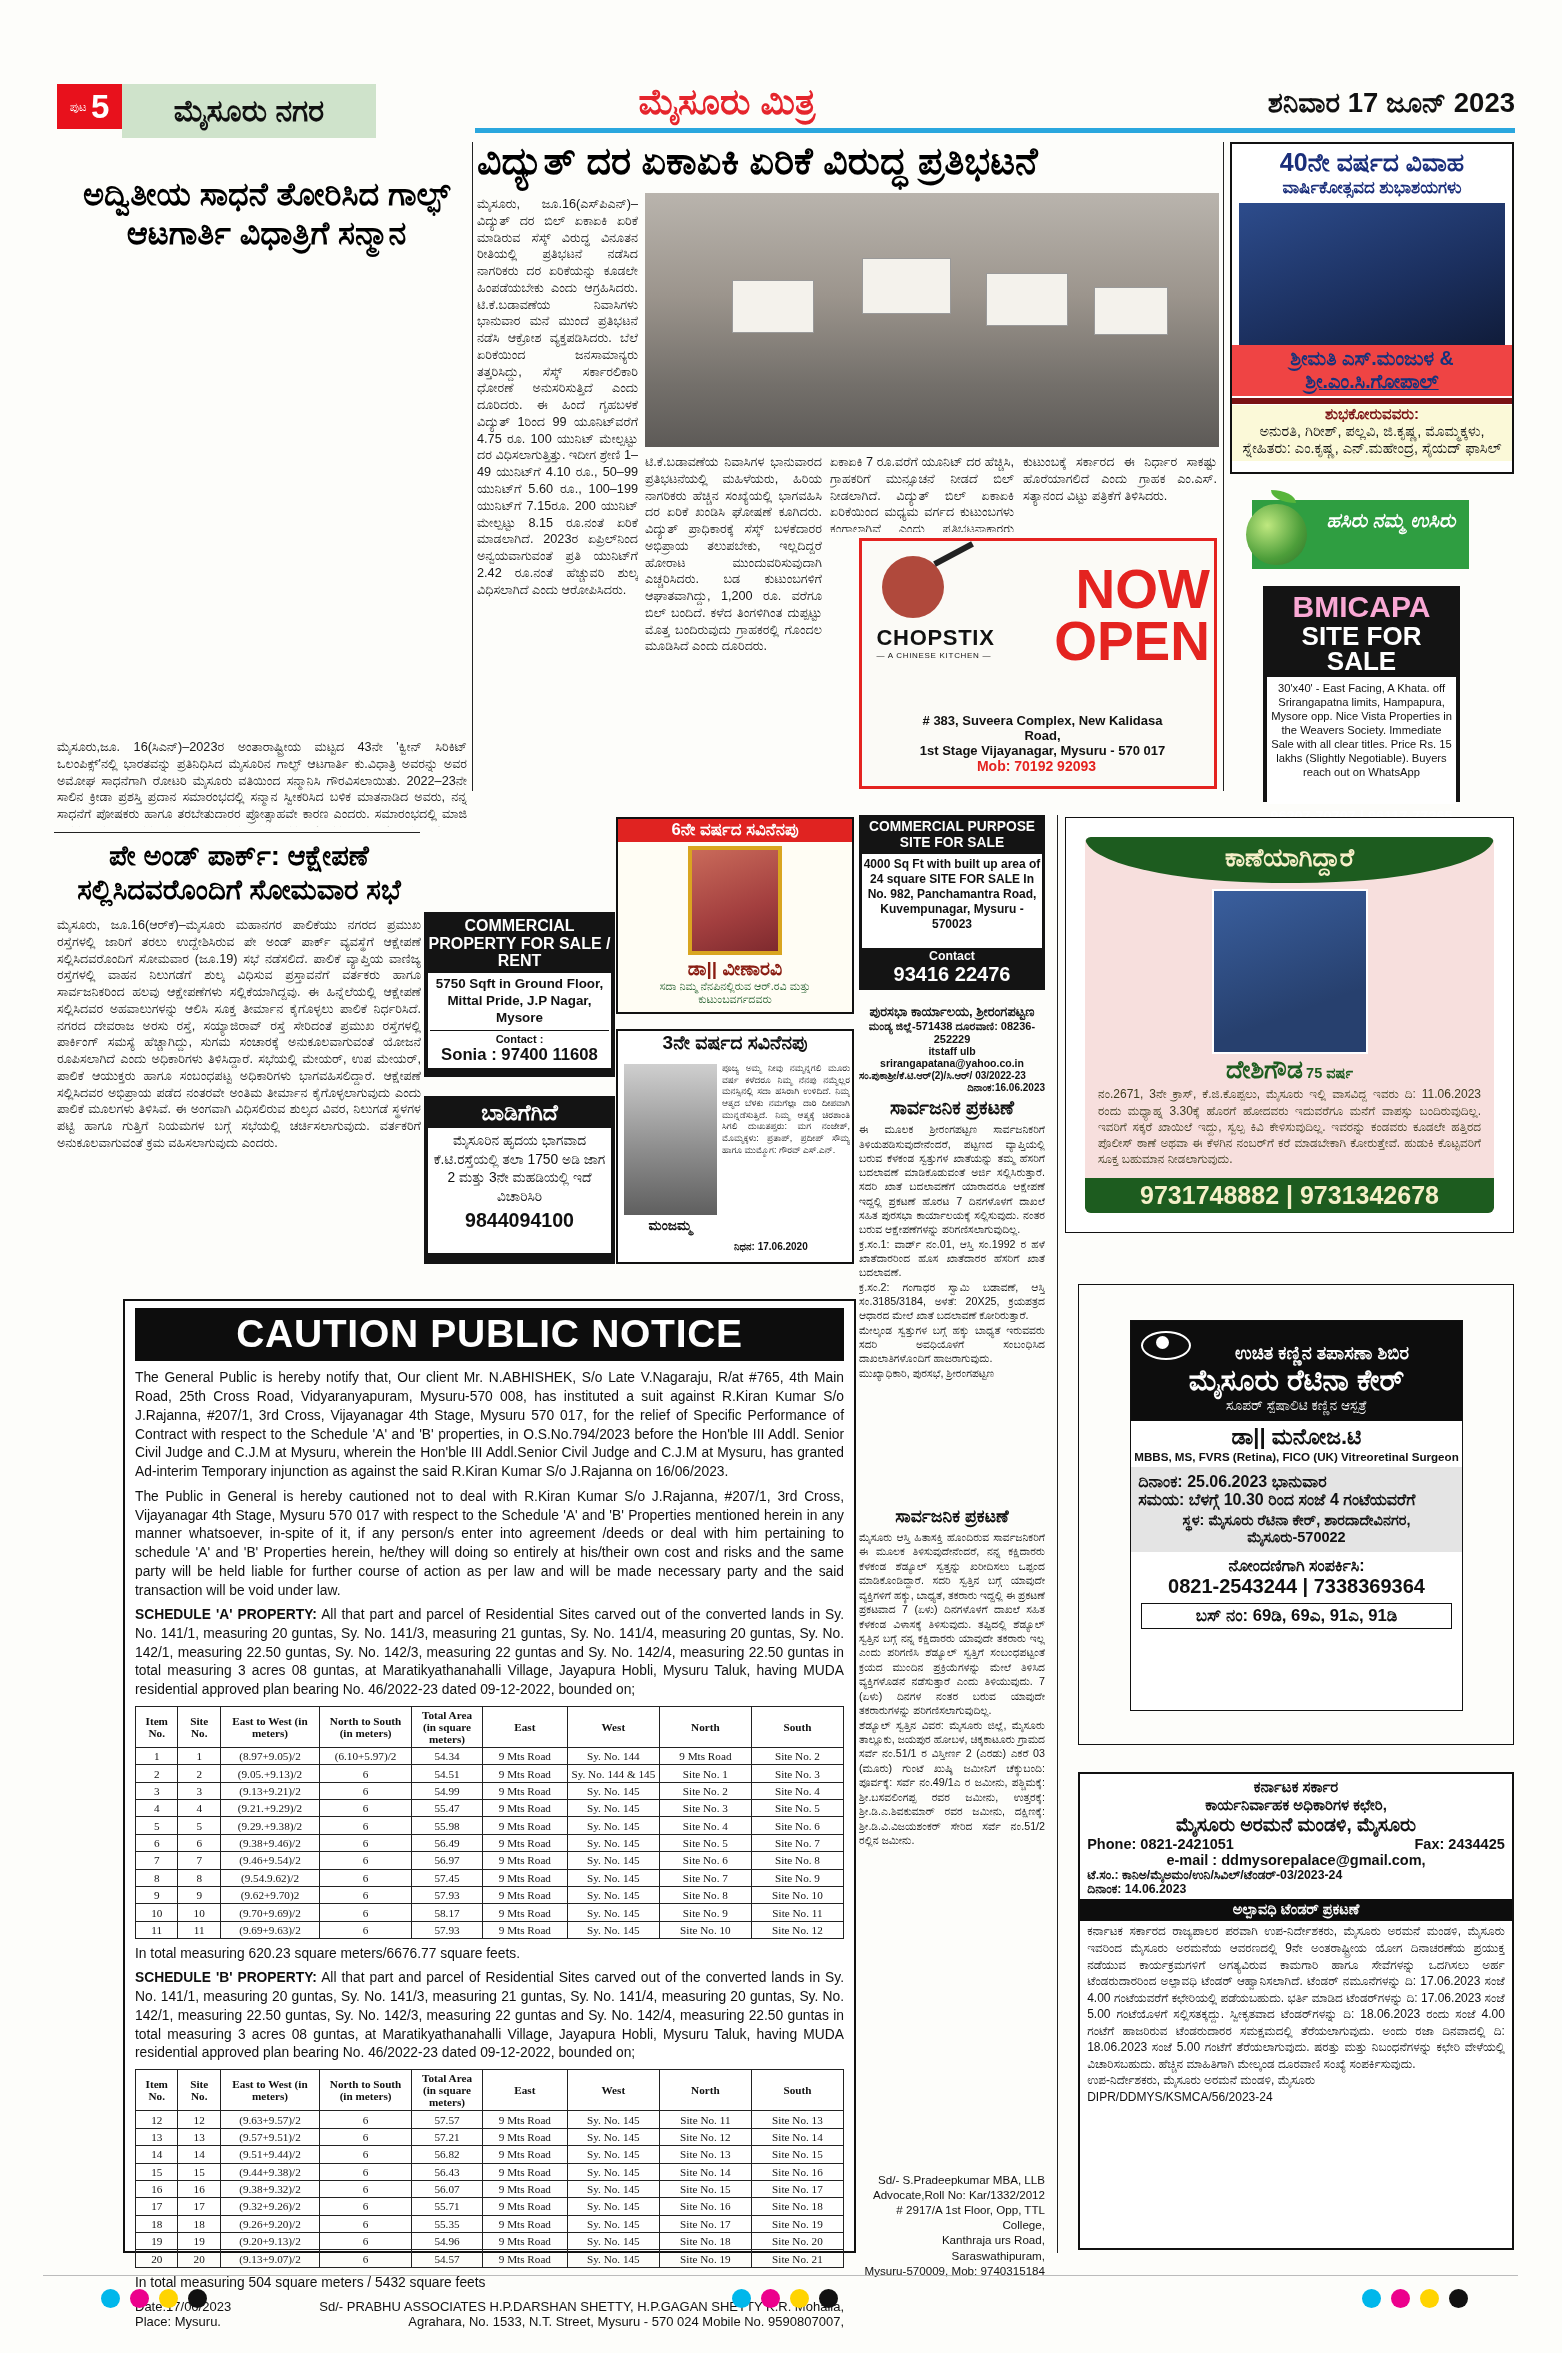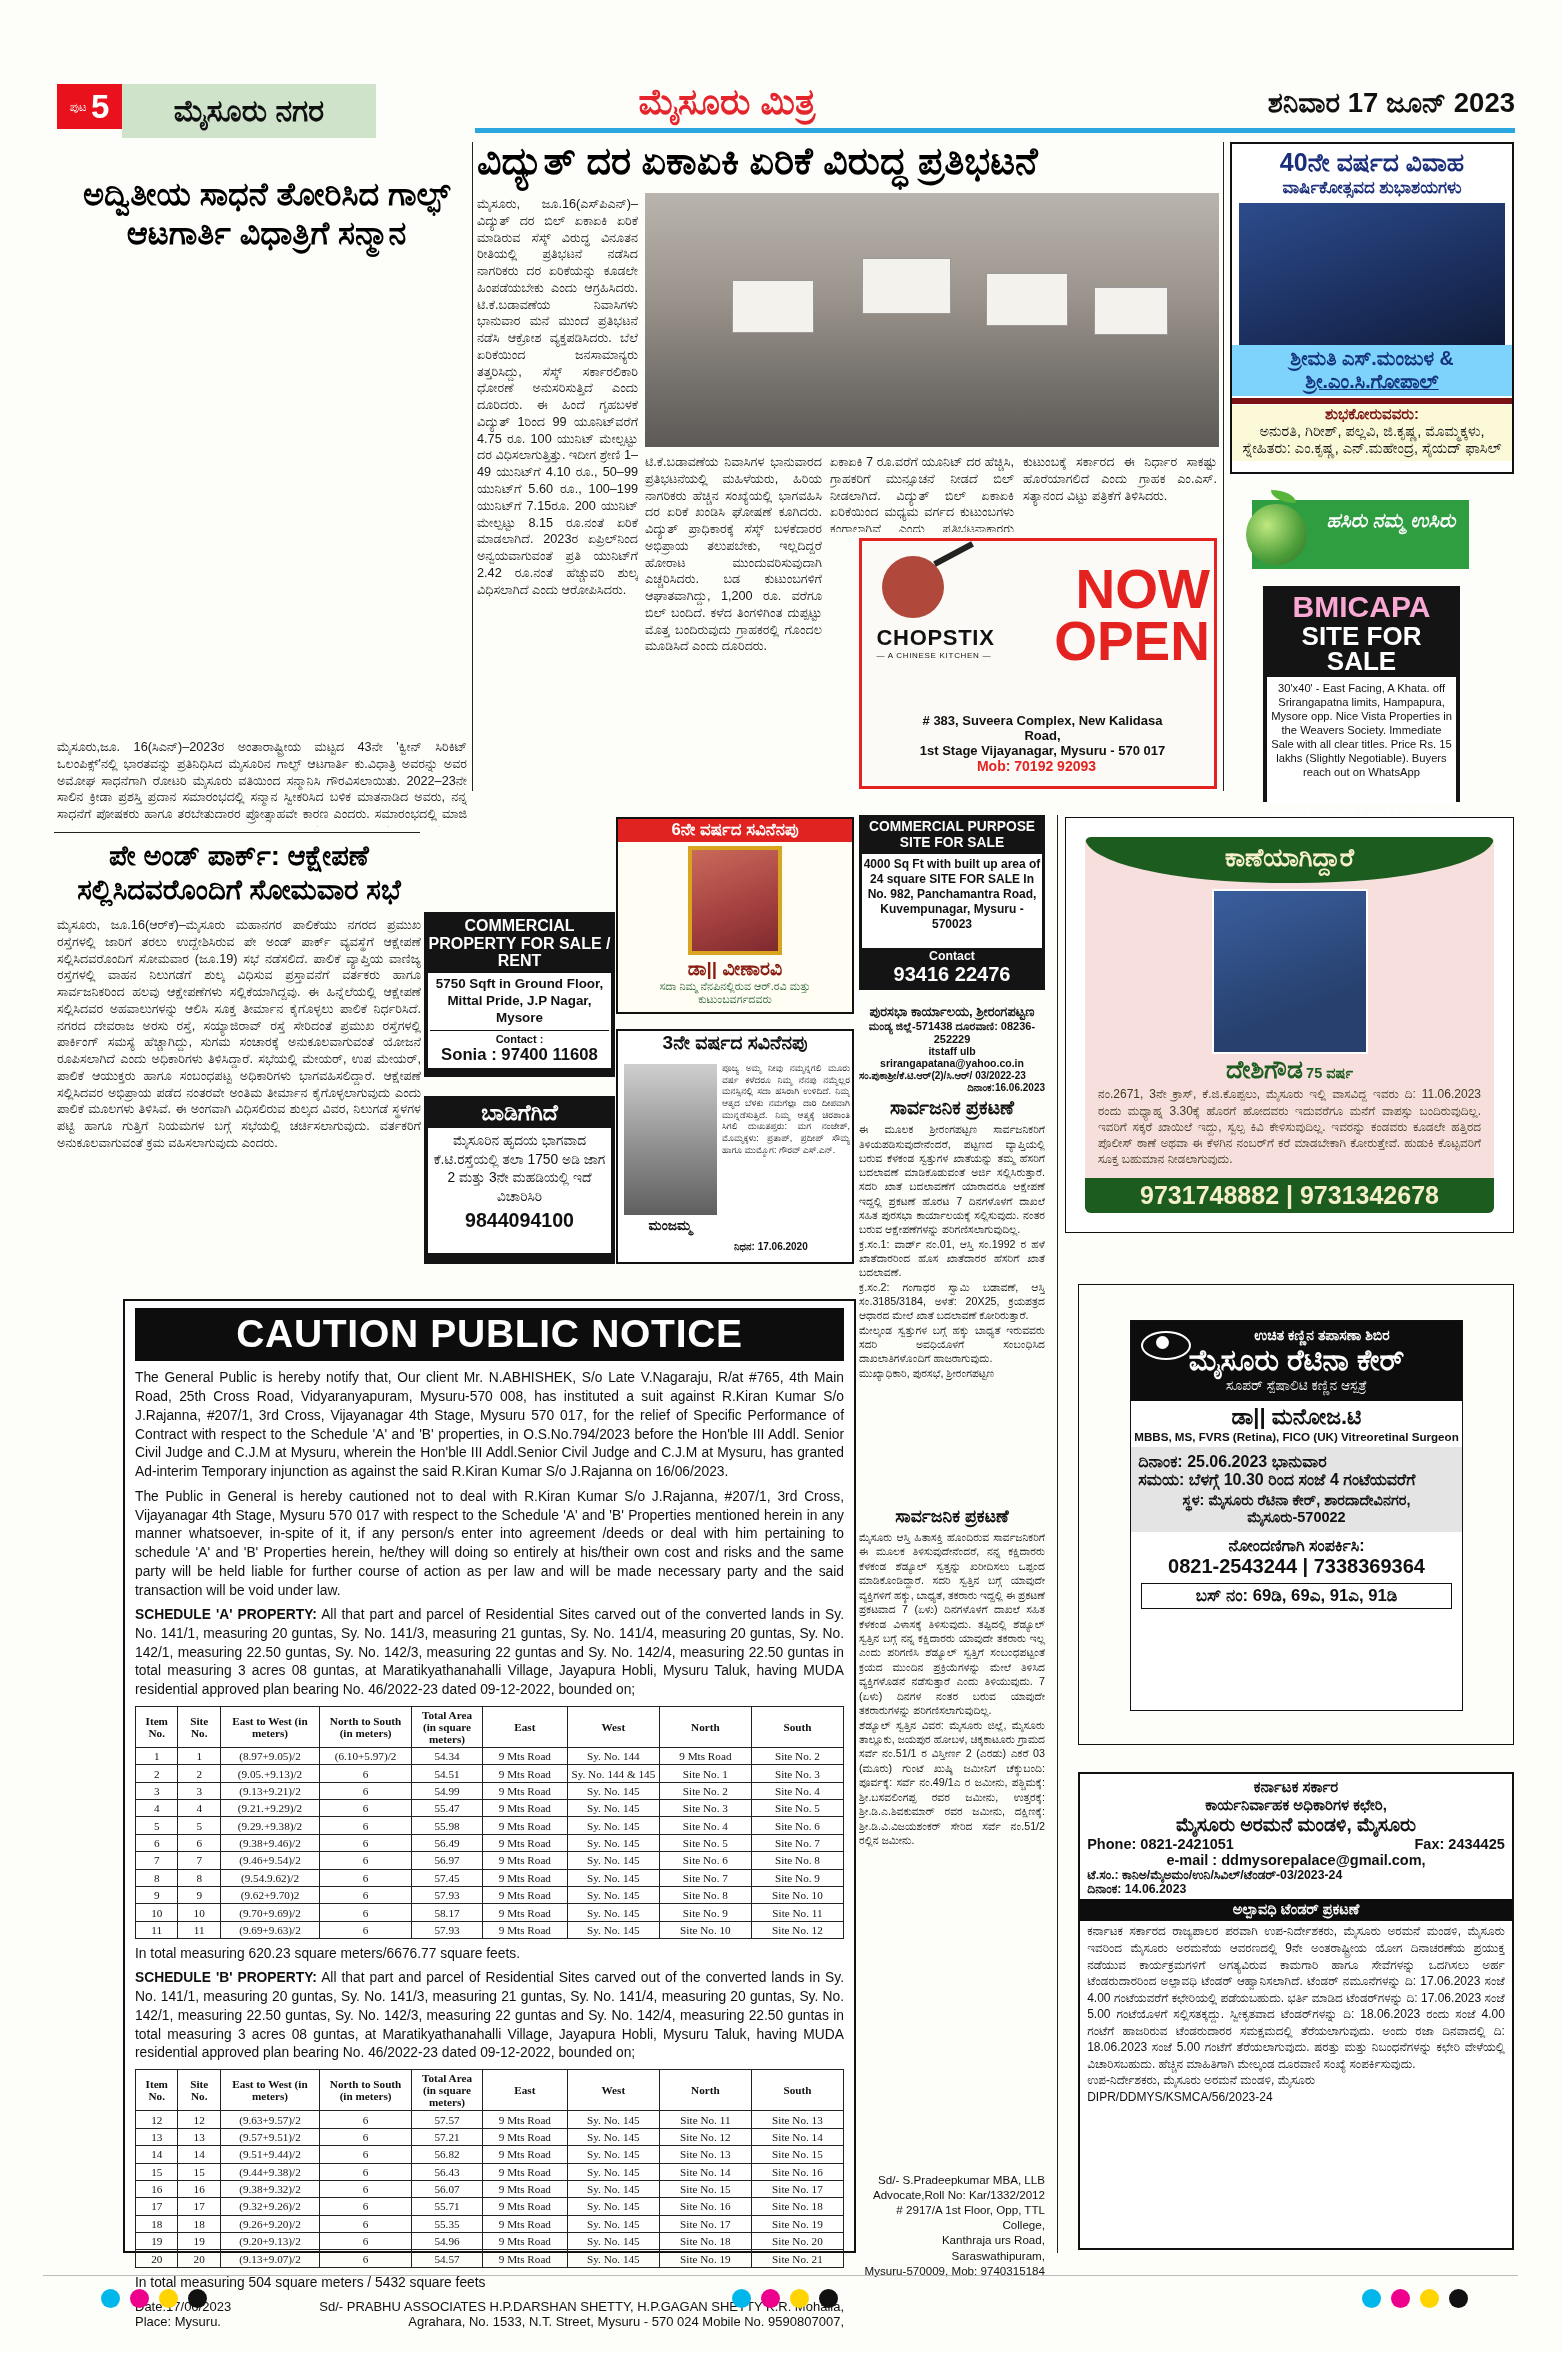--- a/index.html
+++ b/index.html
@@ -108,21 +108,21 @@
     <div class="abs b" style="left:138px;top:22px;width:210px;font-size:55px;line-height:.95;color:#e42320;text-align:right;">NOW OPEN</div>
     <div class="abs ctr b pre" style="left:43px;top:172px;width:275px;font-size:13px;"># 383, Suveera Complex, New Kalidasa Road,
 1st Stage Vijayanagar, Mysuru - 570 017</div>
     <div class="abs ctr b" style="left:37px;top:217px;width:275px;font-size:14px;color:#e42320;">Mob: 70192 92093</div>
   </div>
 
   <div class="abs adbox" style="left:1230px;top:142px;width:284px;height:332px;">
     <div class="ctr b" style="font-size:25px;color:#1a2e7a;margin-top:4.3px;">40ನೇ ವರ್ಷದ ವಿವಾಹ</div>
     <div class="ctr b" style="font-size:16.7px;color:#1a2e7a;">ವಾರ್ಷಿಕೋತ್ಸವದ ಶುಭಾಶಯಗಳು</div>
     <div style="margin:4.3px 7.2px 0;height:142px;background:linear-gradient(160deg,#2d4c8c,#1b2f5e 60%,#101c3a);"></div>
-    <div style="background:#7dd3fc;padding:2.9px 0;">
+    <div style="background:#ef4444;padding:2.9px 0;">
       <div class="ctr b" style="font-size:19.6px;color:#15337c;">ಶ್ರೀಮತಿ ಎಸ್.ಮಂಜುಳ &amp;</div>
       <div class="ctr b" style="font-size:19.6px;color:#15337c;text-decoration:underline;">ಶ್ರೀ.ಎಂ.ಸಿ.ಗೋಪಾಲ್</div>
     </div>
     <div style="height:5.8px;background:#7a1214;margin:1.4px 0;"></div>
     <div class="ctr b" style="font-size:15px;color:#7a1214;background:#fbf9d8;">ಶುಭಕೋರುವವರು:</div>
     <div class="ctr" style="font-size:14.5px;background:#fbf9d8;padding:0 7.2px 4.3px;">ಅನುರತಿ, ಗಿರೀಶ್, ಪಲ್ಲವಿ, ಜಿ.ಕೃಷ್ಣ, ಮೊಮ್ಮಕ್ಕಳು, ಸ್ನೇಹಿತರು: ಎಂ.ಕೃಷ್ಣ, ಎನ್.ಮಹೇಂದ್ರ, ಸೈಯದ್ ಫಾಸಿಲ್</div>
   </div>
 
   <div class="abs green-banner ctr" style="left:1252px;top:500px;width:217px;height:69px;">
     <div class="globe" style="left:-5.8px;top:4.3px;width:61px;height:61px;"></div>
@@ -516,21 +516,21 @@
       </div>
       <div class="pre" style="text-align:right;max-width:565px;">Sd/- PRABHU ASSOCIATES H.P.DARSHAN SHETTY, H.P.GAGAN SHETTY K.R. Mohalla,
 Agrahara, No. 1533, N.T. Street, Mysuru - 570 024 Mobile No. 9590807007,</div>
     </div>
   </div>
 
   <div class="abs" style="left:1078px;top:1284px;width:436px;height:461px;border:1.4px solid #111;box-sizing:border-box;"></div>
   <div class="abs" style="left:1130px;top:1320px;width:333px;height:391px;border:1.4px solid #111;box-sizing:border-box;background:#fff;">
     <div class="retina-black" style="padding:5.8px 2.9px 7.2px;position:relative;">
       <div class="eye-logo" style="left:10px;top:10px;"></div>
-      <div class="b" style="font-size:14px;margin-left:51px;">ಉಚಿತ ಕಣ್ಣಿನ ತಪಾಸಣಾ ಶಿಬಿರ</div>
+      <div class="b" style="font-size:18px;margin-left:51px;margin-top:16px;">ಉಚಿತ ಕಣ್ಣಿನ ತಪಾಸಣಾ ಶಿಬಿರ</div>
       <div class="b" style="font-size:29px;">ಮೈಸೂರು ರೆಟಿನಾ ಕೇರ್</div>
       <div style="font-size:13.8px;">ಸೂಪರ್ ಸ್ಪೆಷಾಲಿಟಿ ಕಣ್ಣಿನ ಆಸ್ಪತ್ರೆ</div>
     </div>
     <div class="ctr b" style="font-size:22px;margin-top:2.9px;">ಡಾ|| ಮನೋಜ.ಟಿ</div>
     <div class="ctr b" style="font-size:11.6px;">MBBS, MS, FVRS (Retina), FICO (UK)  Vitreoretinal Surgeon</div>
     <div class="gray-band" style="margin-top:4.3px;padding:5.8px 7.2px;">
       <div class="b" style="font-size:16px;">ದಿನಾಂಕ: 25.06.2023 ಭಾನುವಾರ</div>
       <div class="b" style="font-size:16px;">ಸಮಯ: ಬೆಳಗ್ಗೆ 10.30 ರಿಂದ ಸಂಜೆ 4 ಗಂಟೆಯವರೆಗೆ</div>
       <div class="b ctr" style="font-size:14.5px;margin-top:2.9px;">ಸ್ಥಳ: ಮೈಸೂರು ರೆಟಿನಾ ಕೇರ್, ಶಾರದಾದೇವಿನಗರ, ಮೈಸೂರು-570022</div>
     </div>

